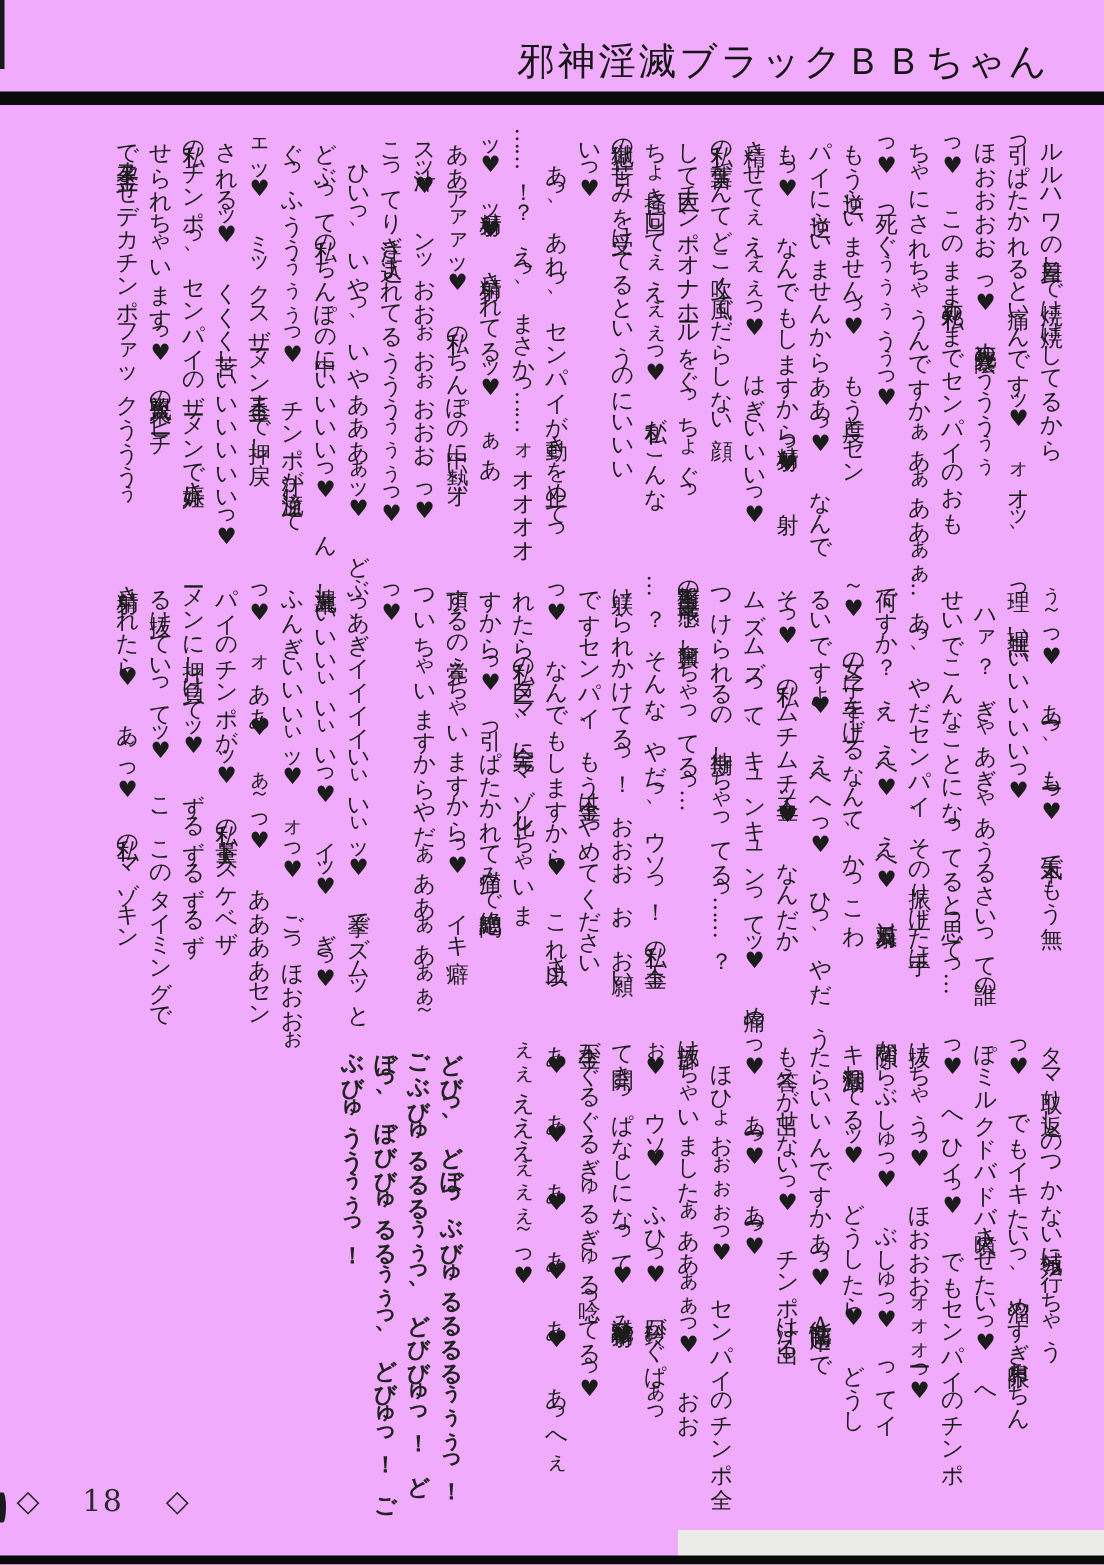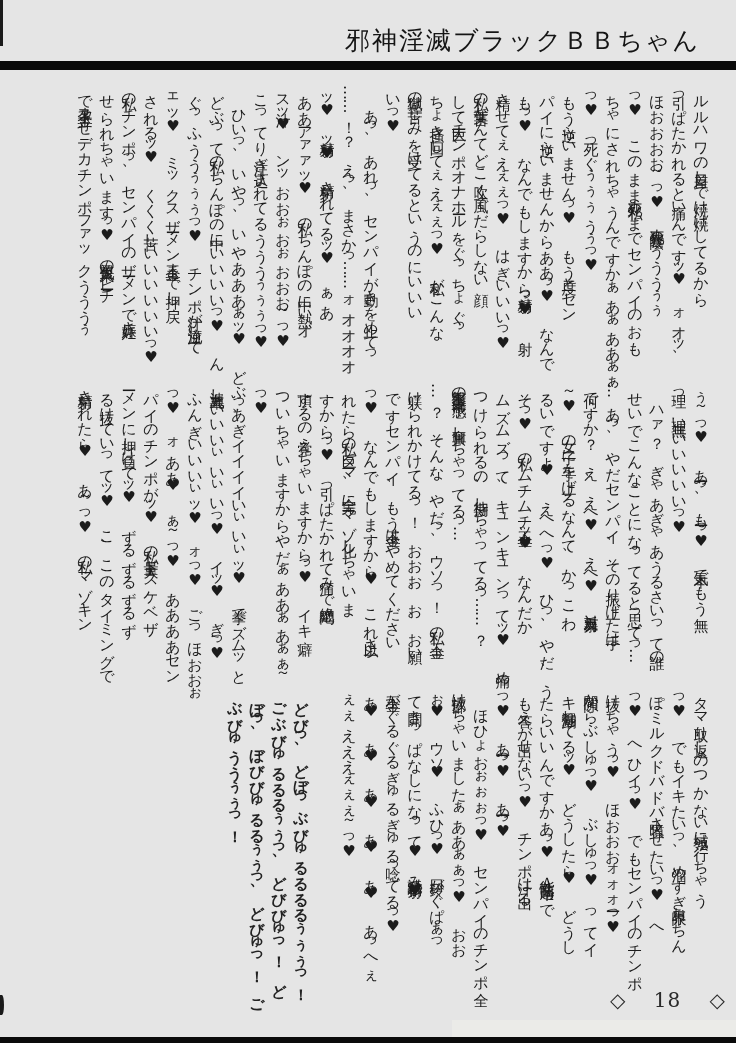--- a/index.html
+++ b/index.html
@@ -1,19 +1,19 @@
 <!DOCTYPE html>
 <html lang="ja"><head>
 <meta charset="utf-8">
 <style>
   html,body{margin:0;padding:0;}
   .page{
     position:relative;
     width:736px;height:1043px;
-    background:#e5e5e5;
+    background:#f0abfc;
     overflow:hidden;
     font-family:"DejaVu Serif","Liberation Serif",serif;
   }
   .title{
     position:absolute;top:24px;right:36px;
     font-size:25px;letter-spacing:2px;color:#151515;
     white-space:nowrap;
   }
   .rule{
     position:absolute;left:0;top:61px;width:736px;height:9px;
@@ -31,21 +31,21 @@
   .band3{top:686px;}
   .sfx{
     position:absolute;top:692px;right:424px;left:auto;width:100px;height:270px;
     writing-mode:vertical-rl;text-orientation:mixed;
     font-size:15px;line-height:22px;letter-spacing:-1.2px;
     font-weight:bold;color:#222;
   }
   .sfx p{margin:0;padding:0;white-space:nowrap;}
   .footer{
     position:absolute;left:0;top:988px;width:736px;
-    text-align:right;font-size:20px;color:#2a2a2a;
+    text-align:left;font-size:20px;color:#2a2a2a;
   }
   .footer span{margin:0 11px;}
   .pnum{font-size:20px;letter-spacing:1px;}
   .bottombar{
     position:absolute;left:0;top:1037px;width:736px;height:6px;
     background:#0a0a0a;
   }
   .graypatch{
     position:absolute;left:452px;top:1020px;width:284px;height:23px;
     background:#ebebe8;

